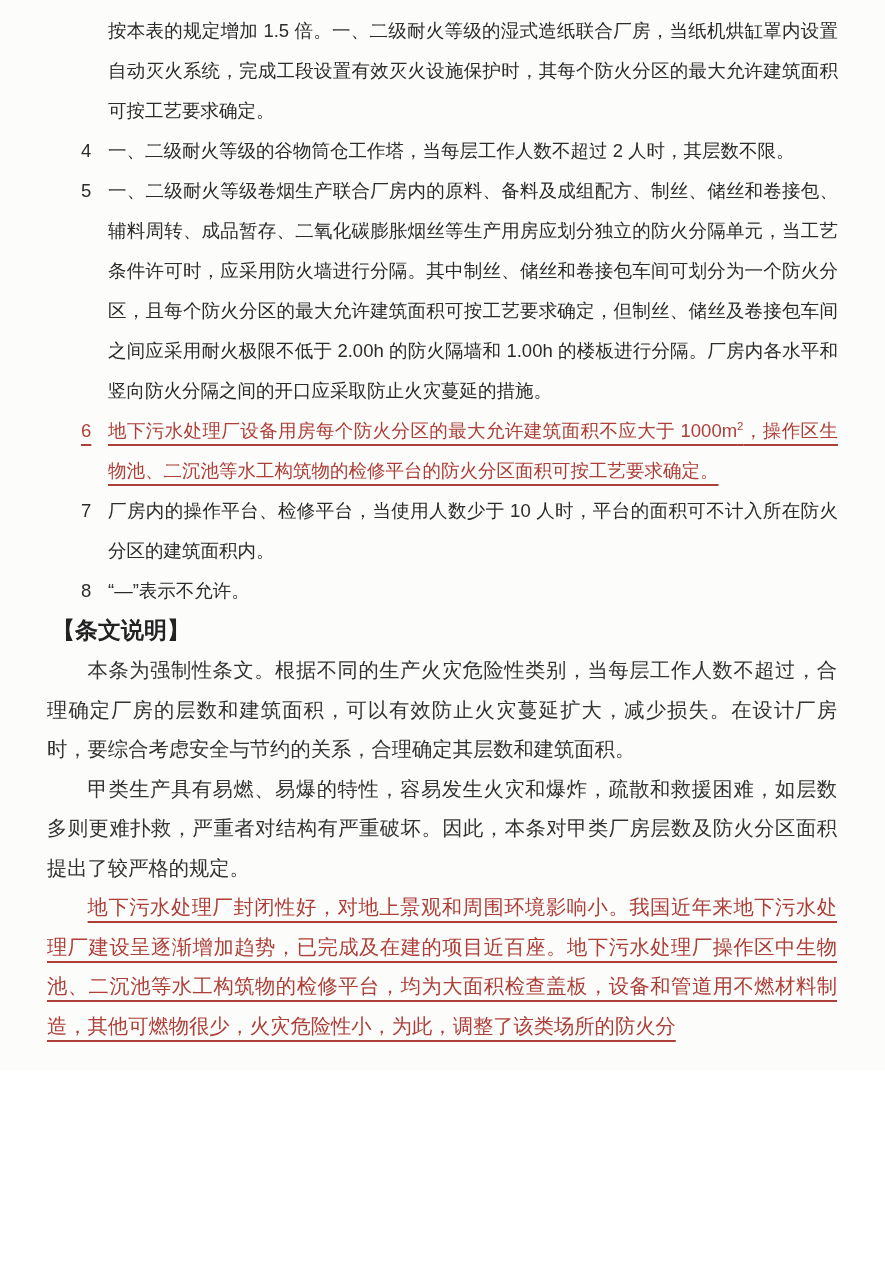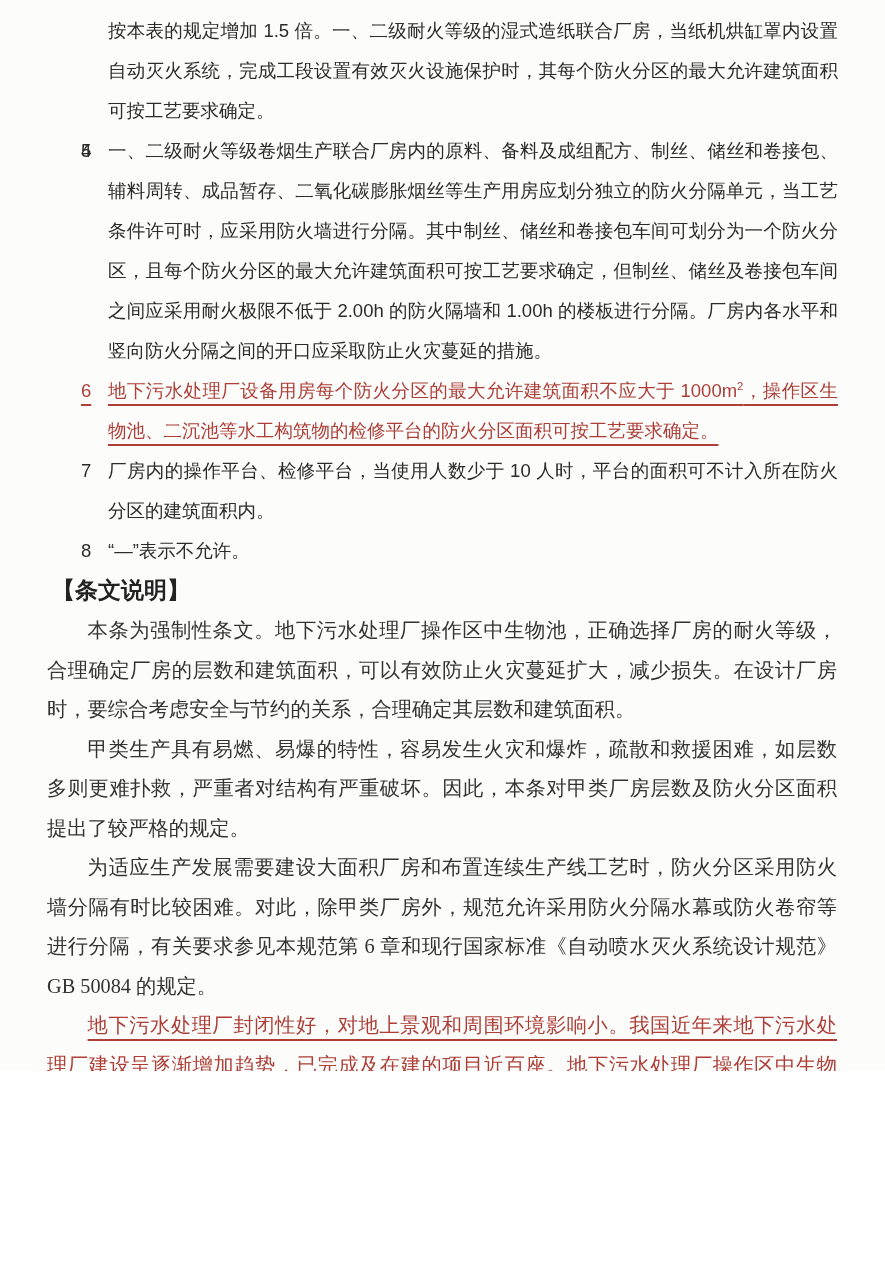--- a/index.html
+++ b/index.html
@@ -110,20 +110,21 @@
 <body>
 
 <div class="page">
 
   <div class="notes">
 
     <p class="note-cont">按本表的规定增加 1.5 倍。一、二级耐火等级的湿式造纸联合厂房，当纸机烘缸罩内设置自动灭火系统，完成工段设置有效灭火设施保护时，其每个防火分区的最大允许建筑面积可按工艺要求确定。</p>
 
     <div class="note-item">
       <span class="note-num">4</span>
+      <span class="note-text">一、二级耐火等级的谷物筒仓工作塔，当每层工作人数不超过 2 人时，其层数不限。</span>
     </div>
 
     <div class="note-item">
       <span class="note-num">5</span>
       <span class="note-text">一、二级耐火等级卷烟生产联合厂房内的原料、备料及成组配方、制丝、储丝和卷接包、辅料周转、成品暂存、二氧化碳膨胀烟丝等生产用房应划分独立的防火分隔单元，当工艺条件许可时，应采用防火墙进行分隔。其中制丝、储丝和卷接包车间可划分为一个防火分区，且每个防火分区的最大允许建筑面积可按工艺要求确定，但制丝、储丝及卷接包车间之间应采用耐火极限不低于 2.00h 的防火隔墙和 1.00h 的楼板进行分隔。厂房内各水平和竖向防火分隔之间的开口应采取防止火灾蔓延的措施。</span>
     </div>
 
     <div class="note-item red">
       <span class="note-num">6</span>
       <span class="note-text"><span>地下污水处理厂设备用房每个防火分区的最大允许建筑面积不应大于 1000m</span><sup>2</sup><span>，操作区生物池、二沉池等水工构筑物的检修平台的防火分区面积可按工艺要求确定。</span></span>
@@ -137,23 +138,22 @@
     <div class="note-item">
       <span class="note-num">8</span>
       <span class="note-text">“—”表示不允许。</span>
     </div>
 
   </div>
 
   <h2 class="section-header">【条文说明】</h2>
 
   <div>
-    <p class="body-para">本条为强制性条文。地下污水处理厂操作区中生物池，正确选择厂房的耐火等级，合理确定厂房的层数和建筑面积，可以有效防止火灾蔓延扩大，减少损失。在设计厂房时，要综合考虑安全与节约的关系，合理确定其层数和建筑面积。</p>
+    <p class="body-para">本条为强制性条文。根据不同的生产火灾危险性类别，当每层工作人数不超过，合理确定厂房的层数和建筑面积，可以有效防止火灾蔓延扩大，减少损失。在设计厂房时，要综合考虑安全与节约的关系，合理确定其层数和建筑面积。</p>
     <p class="body-para">甲类生产具有易燃、易爆的特性，容易发生火灾和爆炸，疏散和救援困难，如层数多则更难扑救，严重者对结构有严重破坏。因此，本条对甲类厂房层数及防火分区面积提出了较严格的规定。</p>
-    <p class="body-para">为适应生产发展需要建设大面积厂房和布置连续生产线工艺时，防火分区采用防火墙分隔有时比较困难。对此，除甲类厂房外，规范允许采用防火分隔水幕或防火卷帘等进行分隔，有关要求参见本规范第 6 章和现行国家标准《自动喷水灭火系统设计规范》GB 50084 的规定。</p>
     <p class="body-para red">地下污水处理厂封闭性好，对地上景观和周围环境影响小。我国近年来地下污水处理厂建设呈逐渐增加趋势，已完成及在建的项目近百座。地下污水处理厂操作区中生物池、二沉池等水工构筑物的检修平台，均为大面积检查盖板，设备和管道用不燃材料制造，其他可燃物很少，火灾危险性小，为此，调整了该类场所的防火分</p>
   </div>
 
   <div class="wm-circle"></div>
 
   <div class="wm-ghost">消防百事通</div>
 
   <div class="wm-logo">
     <svg class="diamond" viewBox="0 0 42 40" xmlns="http://www.w3.org/2000/svg">
       <polygon points="21,2 38,20 21,38 4,20" fill="none" stroke="#c8881f" stroke-width="4"></polygon>

